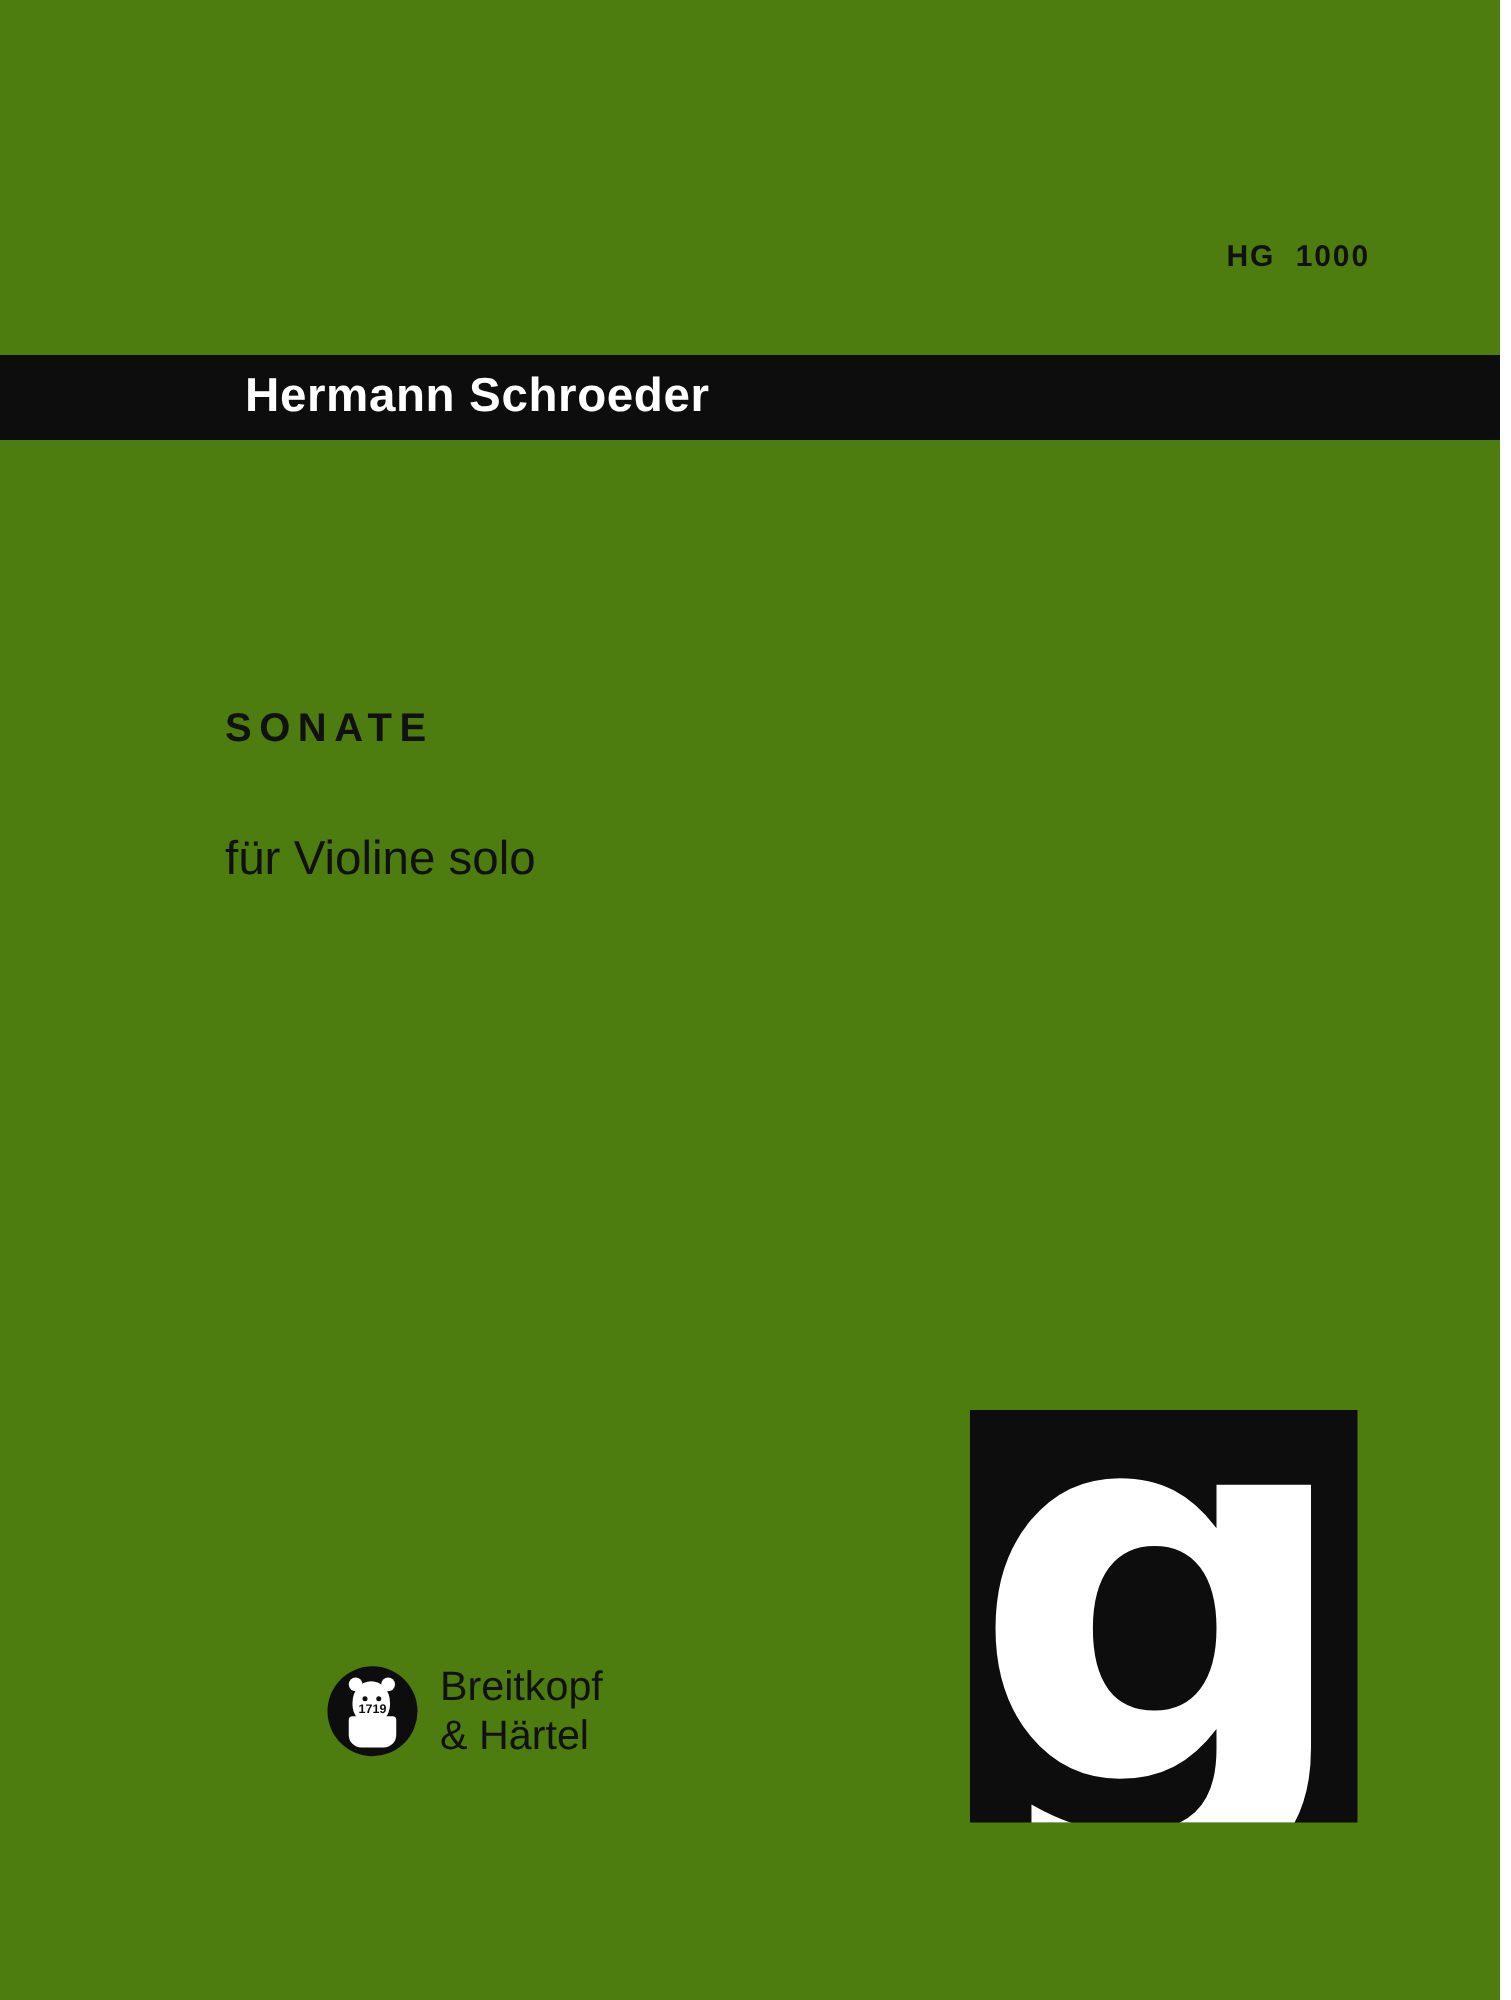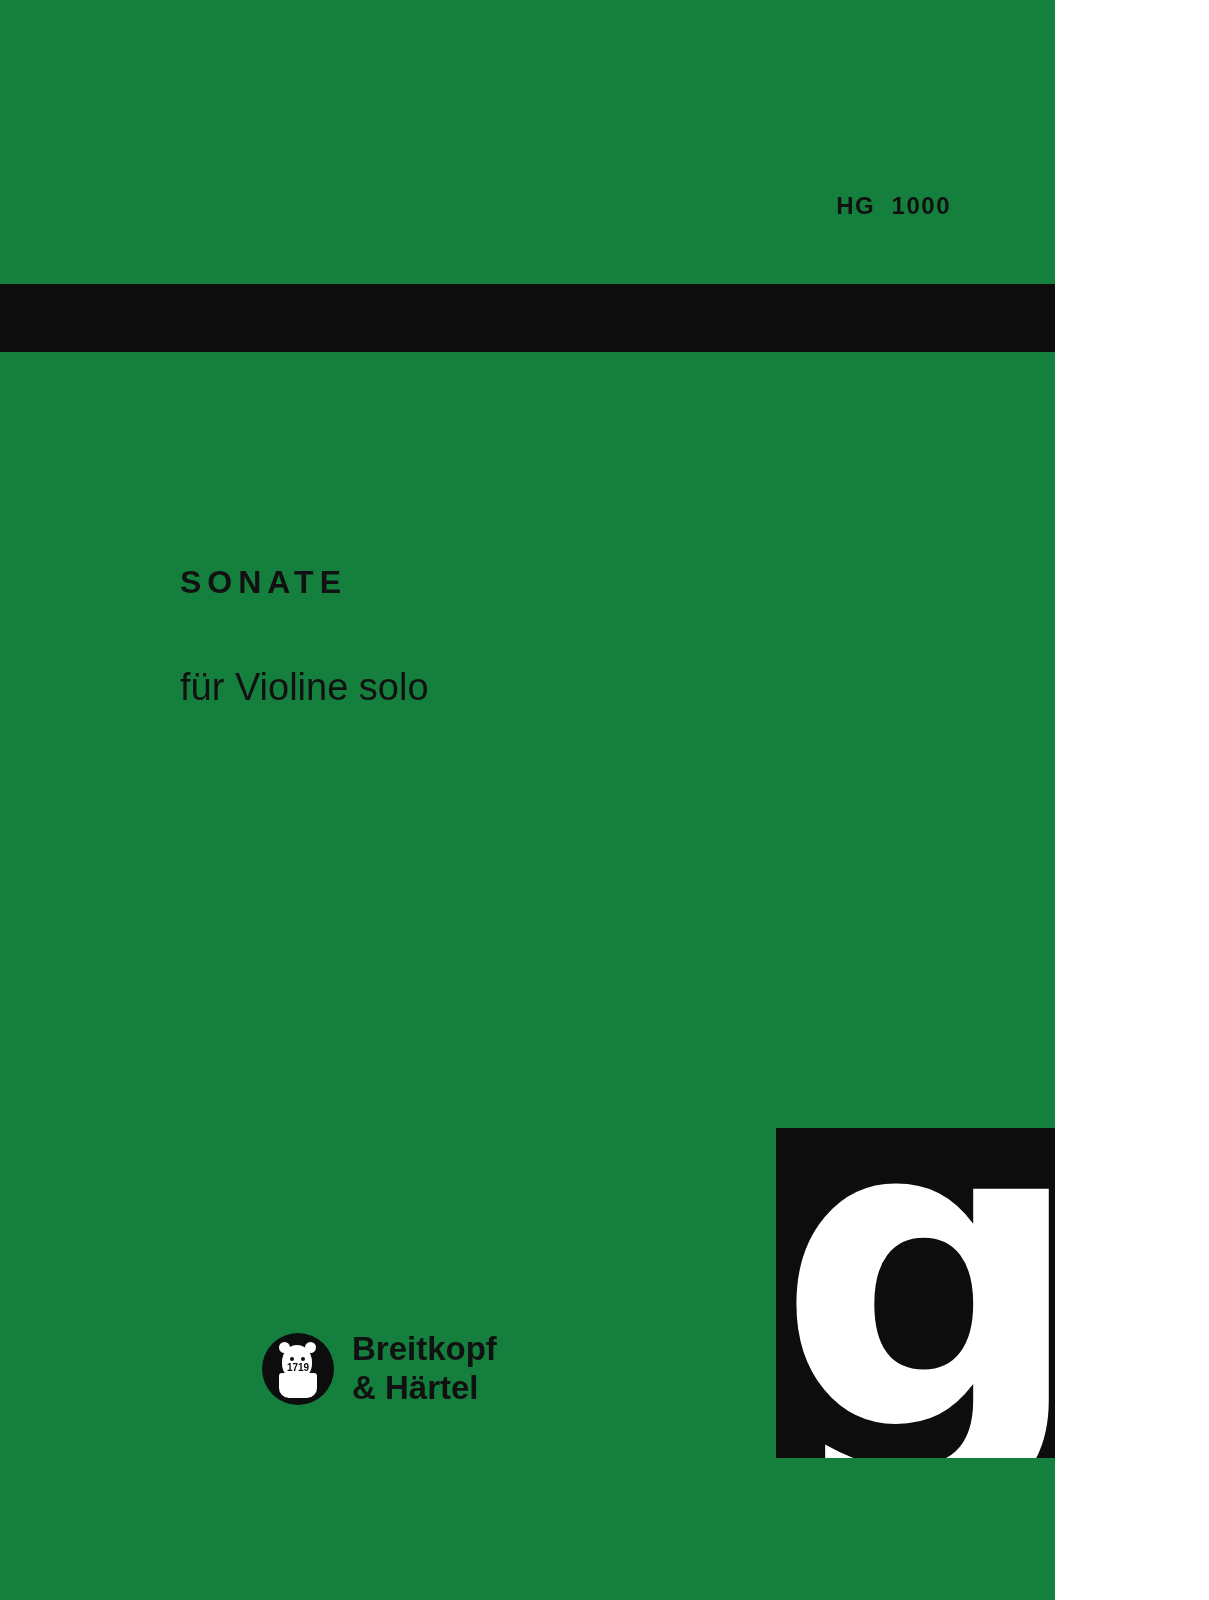--- a/index.html
+++ b/index.html
@@ -6,23 +6,23 @@
     margin: 0;
     padding: 0;
     background: #ffffff;
   }
   body {
     font-family: "Liberation Sans", sans-serif;
     color: #111111;
   }
   .page {
     position: relative;
-    width: 1055px;
+    width: 1200px;
     height: 1600px;
-    background: #15803d;
+    background: #4d7c0f;
     overflow: hidden;
   }
 
   
   .catalog-number {
     position: absolute;
     top: 192px;
     right: 104px;
     font-size: 24px;
     font-weight: bold;
@@ -163,34 +163,35 @@
     top: 29px;
     width: 38px;
     text-align: center;
     font-size: 10px;
     font-weight: bold;
     color: #0d0d0d;
     font-family: "Liberation Sans", sans-serif;
   }
   .publisher-name {
     font-size: 33px;
-    font-weight: bold;
+    font-weight: normal;
     line-height: 1.18;
     color: #111111;
     white-space: pre-line;
   }
 </style>
 </head>
 <body>
 
 <div class="page">
 
   <div class="catalog-number">HG  1000</div>
 
   <div class="composer-band"></div>
+  <div class="composer-name">Hermann Schroeder</div>
 
   <div class="title">SONATE</div>
 
   <div class="subtitle-de">für Violine solo</div>
 
 
   <div class="g-block">
     <span class="g-glyph">g</span>
   </div>
 

